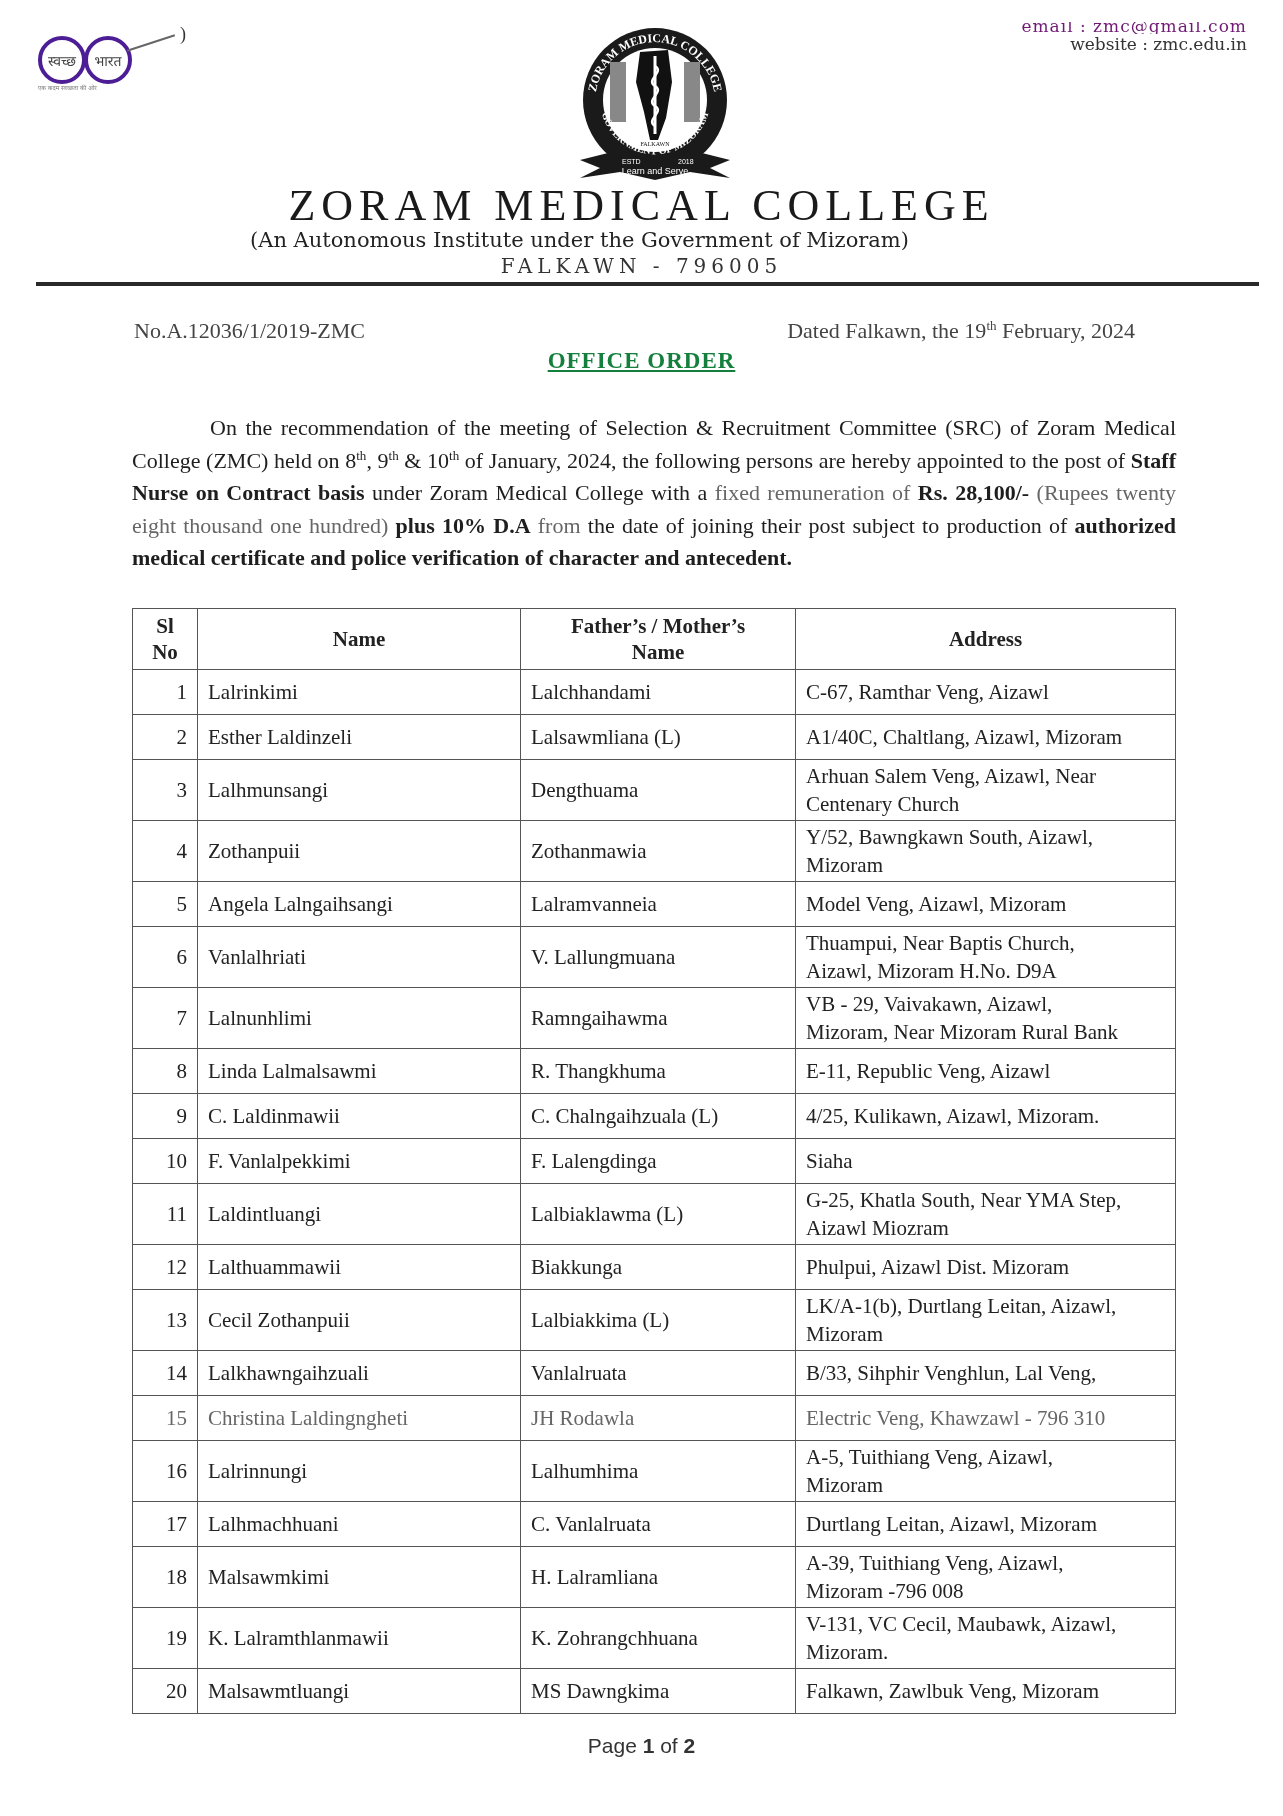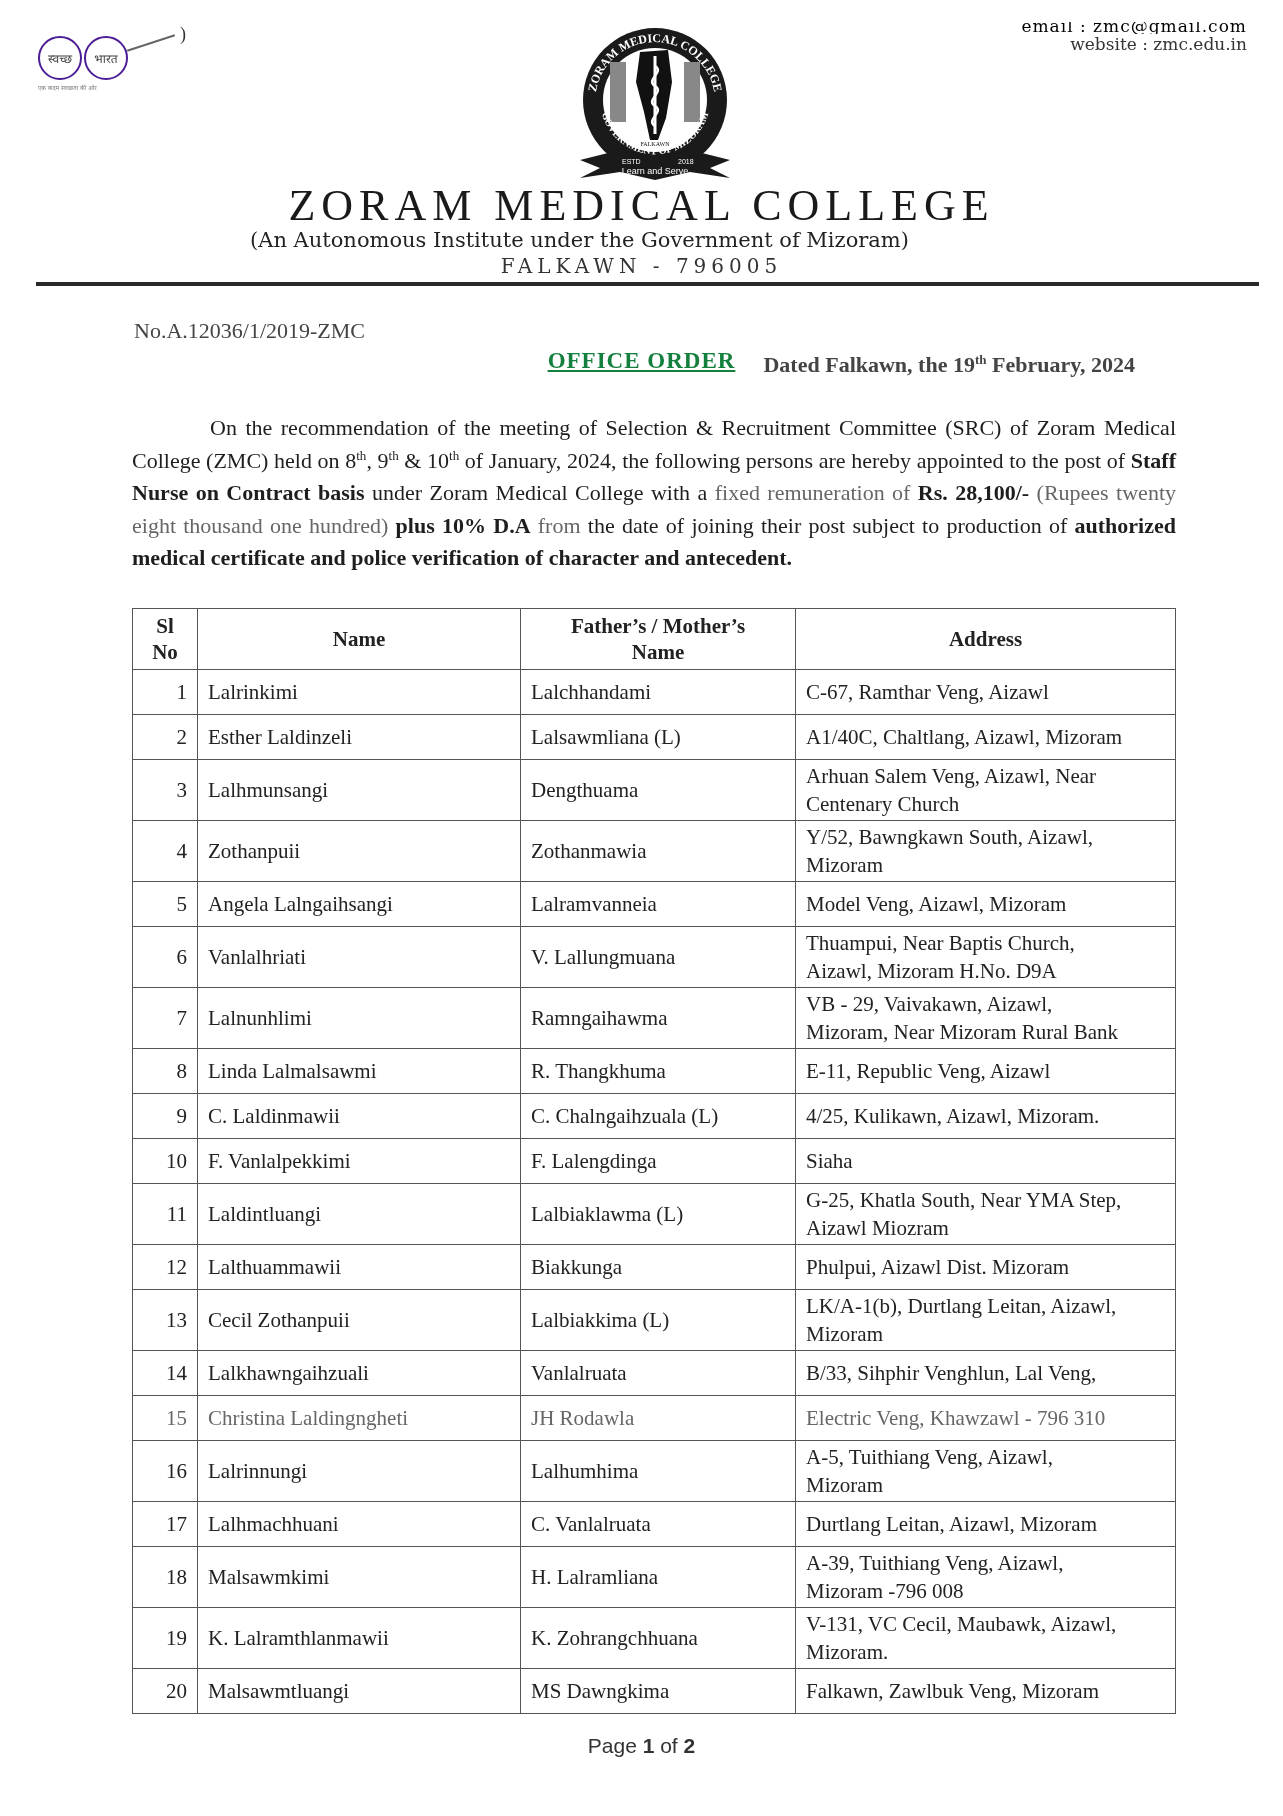--- a/index.html
+++ b/index.html
@@ -1,44 +1,44 @@
 <!DOCTYPE html>
 <html><head>
 <meta charset="utf-8">
 <style>
   html, body { margin:0; padding:0; background:#ffffff; }
   body { width:1283px; height:1816px; position:relative; overflow:hidden;
          font-family:"Liberation Serif", serif; color:#1c1c1c; }
 
   
   .tl-logos { position:absolute; left:38px; top:30px; width:160px; height:60px; }
-  .tl-circle { position:absolute; top:6px; width:40px; height:40px; border:2px solid #4c1d95; border-radius:50%;
-               font-family:"DejaVu Sans", sans-serif; font-size:12px; display:flex; align-items:center; justify-content:center; color:#444; }
+  .tl-circle { position:absolute; top:6px; width:40px; height:40px; border:4px solid #4c1d95; border-radius:50%;
+               font-family:"DejaVu Sans", sans-serif; font-size:14px; display:flex; align-items:center; justify-content:center; color:#444; }
   .tl-c1 { left:0; } .tl-c2 { left:46px; }
   .tl-tag { position:absolute; left:0; top:54px; font-size:6px; color:#777; font-family:"DejaVu Sans", sans-serif; white-space:nowrap; }
   .tl-line { position:absolute; left:88px; top:12px; width:50px; height:2px; background:#666; transform:rotate(-18deg); }
   .tl-paren { position:absolute; left:180px; top:24px; font-size:18px; color:#333; }
 
   
   .contact { position:absolute; right:36px; top:22px; text-align:right; font-family:"DejaVu Serif", serif; font-size:17px; color:#333; }
-  .contact .email { letter-spacing:1px; height:12px; overflow:hidden; line-height:8px; color:#000000; }
+  .contact .email { letter-spacing:1px; height:12px; overflow:hidden; line-height:8px; color:#701a75; }
 
   
   .seal { position:absolute; left:570px; top:22px; width:170px; height:160px; }
 
   .college-name { position:absolute; left:0; width:1283px; top:180px; text-align:center;
                   font-family:"Liberation Serif", serif; font-size:44px; letter-spacing:6px; color:#1a1a1a; }
   .college-sub { position:absolute; left:0; width:1159px; top:228px; text-align:center;
                  font-family:"DejaVu Serif", serif; font-size:21px; color:#222; }
   .college-pin { position:absolute; left:0; width:1283px; top:254px; text-align:center;
                  font-family:"DejaVu Serif", serif; font-size:20px; letter-spacing:5px; color:#333; }
   .head-rule { position:absolute; left:36px; right:24px; top:282px; height:4px; background:#2a2a2a; }
 
   .ref-no { position:absolute; left:134px; top:318px; font-size:22px; font-weight:normal; color:#444; }
-  .dated { position:absolute; right:148px; top:318px; font-size:22px; font-weight:bold; color:#444;margin-top:34px; }
+  .dated { position:absolute; right:148px; top:318px; font-size:22px; font-weight:normal; color:#444; }
   .dated sup { font-size:13px; }
   .order-title { position:absolute; left:0; width:1283px; top:348px; text-align:center; font-size:23px;
                  font-weight:bold; text-decoration:underline; letter-spacing:1px; color:#15803d; }
 
   .para { position:absolute; left:132px; width:1044px; top:412px; font-size:22px; line-height:32.5px;
           text-align:justify; color:#1e1e1e; text-indent:78px; }
   .para sup { font-size:13px; line-height:0; }
   .para .faded { color:#666; }
 
   table.staff { position:absolute; left:132px; top:608px; width:1044px; border-collapse:collapse;

